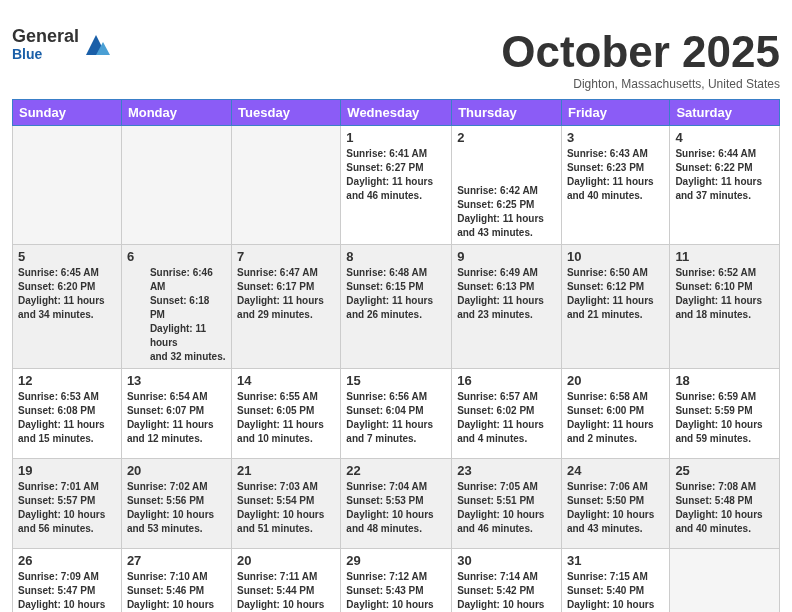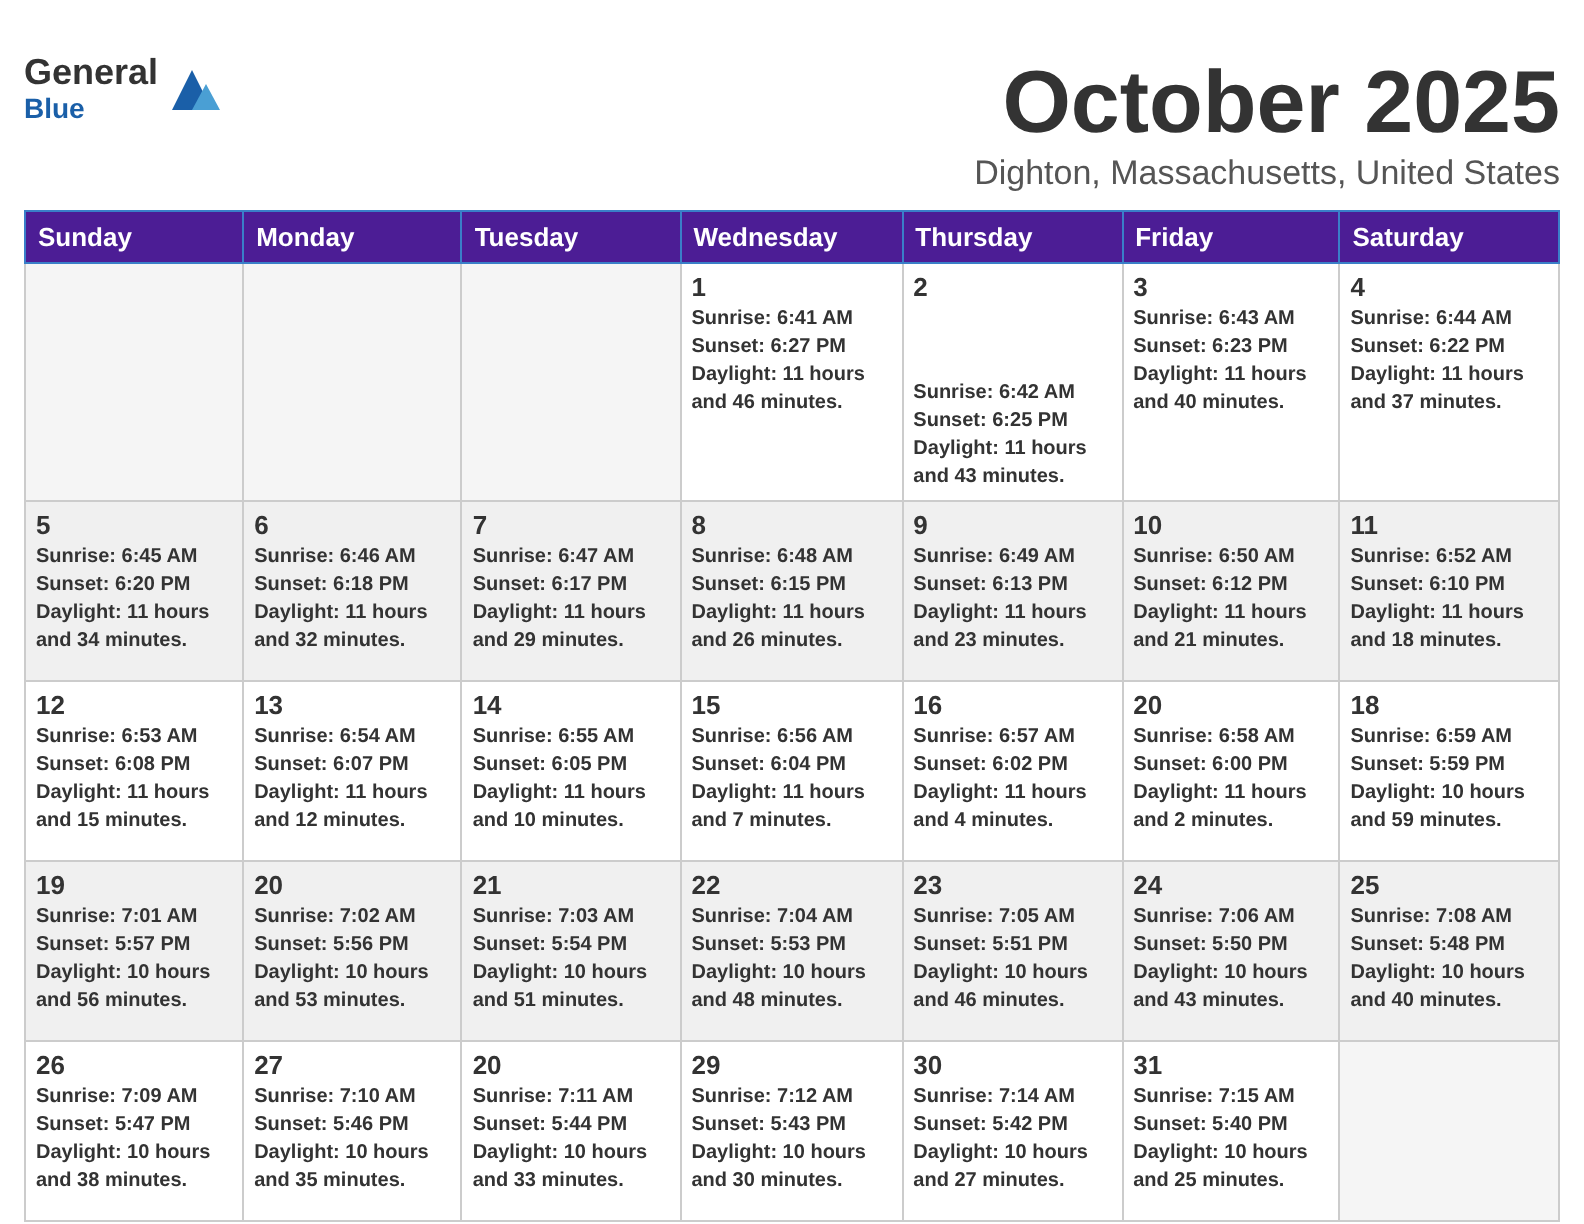--- a/index.html
+++ b/index.html
@@ -46,30 +46,30 @@
     }
     .title-block {
       text-align: right;
     }
     .month-title {
       font-size: 44px;
       font-weight: bold;
       color: #333;
     }
     .location-title {
-      font-size: 17px;
+      font-size: 12px;
       color: #555;
     }
     .calendar {
       width: 100%;
       border-collapse: collapse;
       border: 1px solid #ccc;
     }
     .calendar th {
-      background-color: #4c1d95;
+      background-color: #8b5cf6;
       color: #fff;
       text-align: left;
       padding: 5px 6px;
       font-size: 13px;
       border: 1px solid #3a7fc8;
     }
     .calendar td {
       vertical-align: top;
       border: 1px solid #ccc;
       padding: 4px 5px;
@@ -168,21 +168,21 @@
         <tr class="row-shaded">
           <td>
             <div class="day-number">5</div>
             <div class="day-info" style="white-space: pre-line;">Sunrise: 6:45 AM
 Sunset: 6:20 PM
 Daylight: 11 hours
 and 34 minutes.</div>
           </td>
           <td>
             <div class="day-number">6</div>
-            <div class="day-info" style="white-space: pre-line;">Sunrise: 6:46 AM
+            <div class="day-info" style="white-space: pre-line; margin-left: 23px;">Sunrise: 6:46 AM
 Sunset: 6:18 PM
 Daylight: 11 hours
 and 32 minutes.</div>
           </td>
           <td>
             <div class="day-number">7</div>
             <div class="day-info" style="white-space: pre-line;">Sunrise: 6:47 AM
 Sunset: 6:17 PM
 Daylight: 11 hours
 and 29 minutes.</div>

